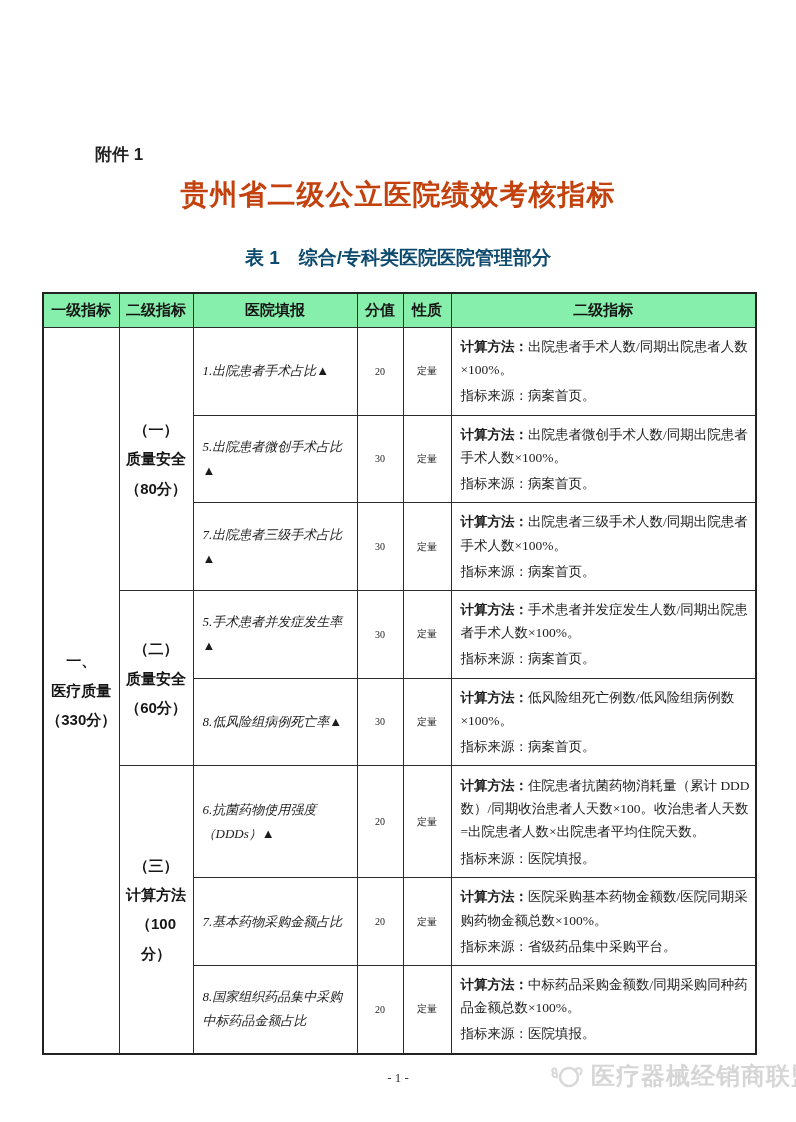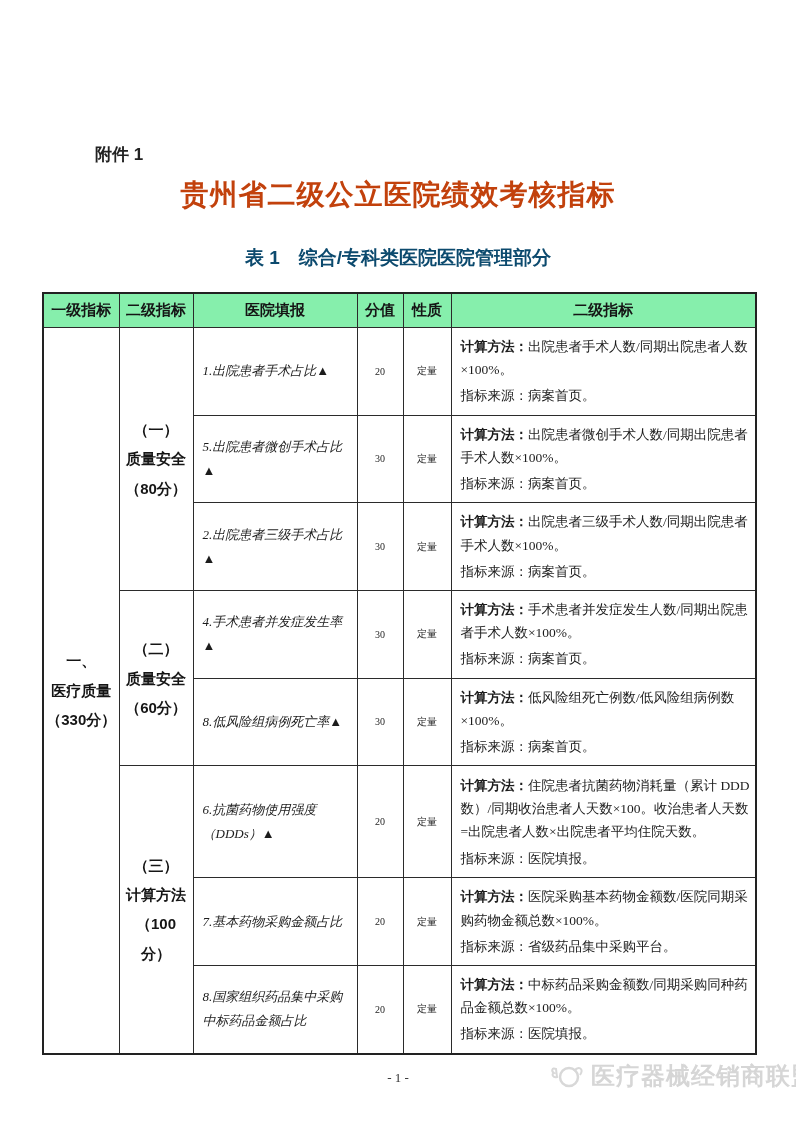--- a/index.html
+++ b/index.html
@@ -128,36 +128,36 @@
         <td class="ind">5.出院患者微创手术占比▲</td>
         <td class="score">30</td>
         <td class="nature">定量</td>
         <td class="desc">
           <p><span class="lbl">计算方法：</span><span>出院患者微创手术人数/同期出院患者手术人数×100%。</span></p>
           <p><span>指标来源：</span><span>病案首页。</span></p>
         </td>
       </tr>
 
       <tr style="height:75px">
-        <td class="ind">2.出院患者三级手术占比▲</td>
+        <td class="ind">7.出院患者三级手术占比▲</td>
         <td class="score">30</td>
         <td class="nature">定量</td>
         <td class="desc">
           <p><span class="lbl">计算方法：</span><span>出院患者三级手术人数/同期出院患者手术人数×100%。</span></p>
           <p><span>指标来源：</span><span>病案首页。</span></p>
         </td>
       </tr>
 
       <tr style="height:79px">
         <td class="lvl2" rowspan="2">
           <div>（二）</div>
           <div>质量安全</div>
           <div>（60分）</div>
         </td>
-        <td class="ind">4.手术患者并发症发生率▲</td>
+        <td class="ind">5.手术患者并发症发生率▲</td>
         <td class="score">30</td>
         <td class="nature">定量</td>
         <td class="desc">
           <p><span class="lbl">计算方法：</span><span>手术患者并发症发生人数/同期出院患者手术人数×100%。</span></p>
           <p><span>指标来源：</span><span>病案首页。</span></p>
         </td>
       </tr>
 
       <tr style="height:78px">
         <td class="ind">8.低风险组病例死亡率▲</td>

